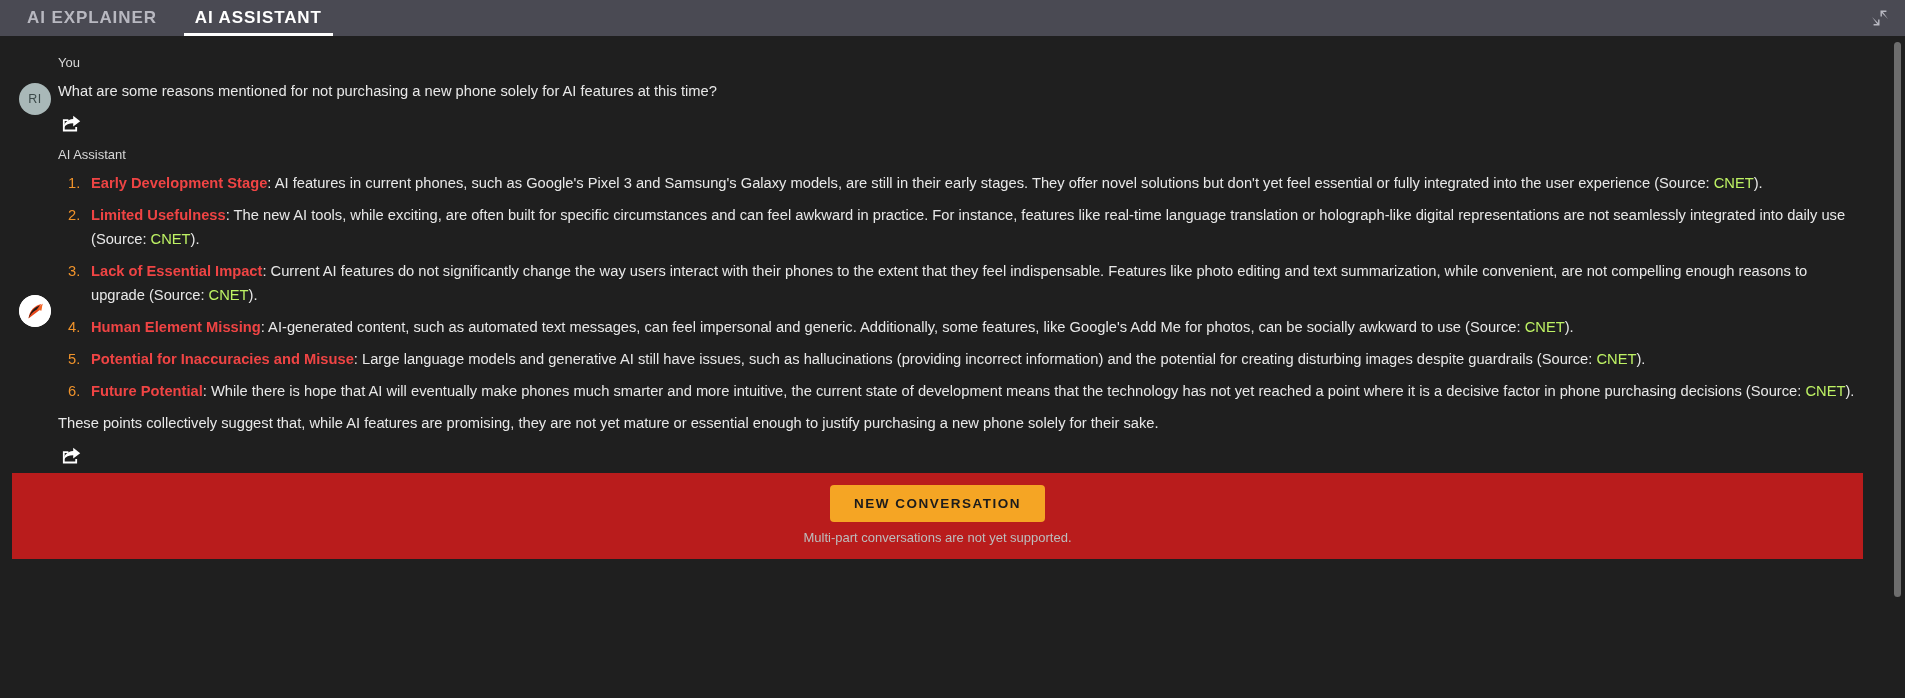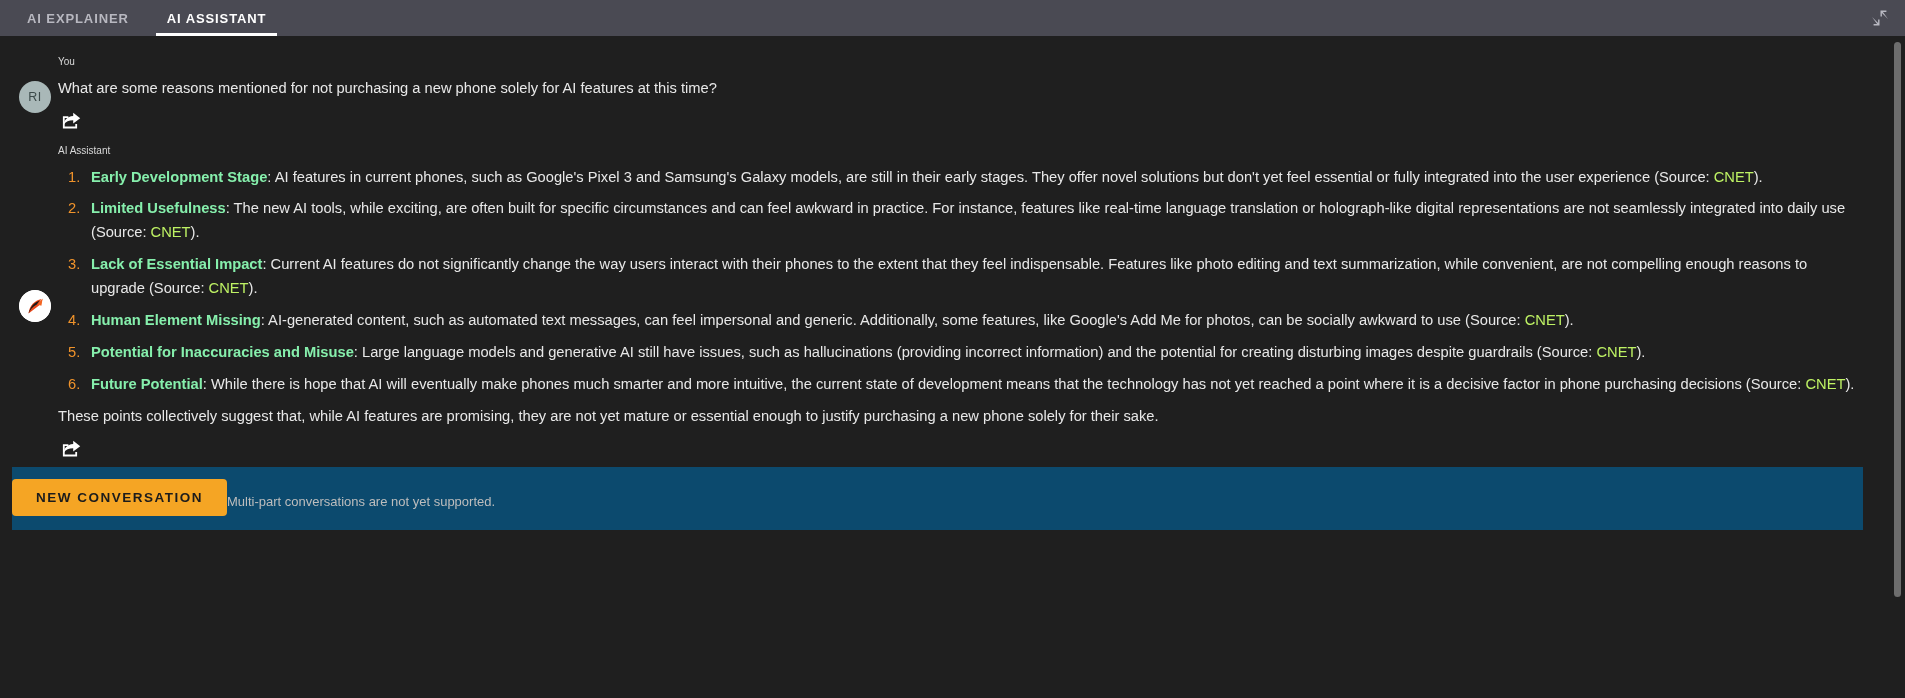--- a/index.html
+++ b/index.html
@@ -27,21 +27,21 @@
     background: #4a4a53;
     display: flex;
     align-items: stretch;
     position: relative;
     padding-left: 8px;
   }
   .tab {
     display: flex;
     align-items: center;
     padding: 0 19px;
-    font-size: 13px;
+    font-size: 17px;
     font-weight: bold;
     letter-spacing: 0.9px;
     color: #b8b8c0;
     cursor: pointer;
     position: relative;
     user-select: none;
   }
   .tab.active { color: #ffffff; }
   .tab.active::after {
     content: "";
@@ -101,21 +101,21 @@
     color: #3c4a4a;
     letter-spacing: 0.4px;
     overflow: hidden;
   }
   .avatar.user { background: #a9b8b8; }
   .avatar.bot  { background: #ffffff; }
 
   .body-col { flex: 1; min-width: 0; padding-right: 6px; }
 
   .sender {
-    font-size: 10px;
+    font-size: 13px;
     color: #d8d8d8;
     margin: 6px 0 10px 0;
     line-height: 1.1;
   }
   .text {
     font-size: 14.7px;
     line-height: 1.6;
     color: #e8e8e8;
   }
   .intro { margin-bottom: 12px; }
@@ -137,43 +137,43 @@
     color: #e8e8e8;
   }
   ol.reasons > li::before {
     content: counter(reason) ".";
     position: absolute;
     left: 10px;
     top: 0;
     color: #f0932b;
     font-size: 14.7px;
   }
-  .lead { font-weight: bold; color: #86efac; }
+  .lead { font-weight: bold; color: #ef4444; }
   .src-link { color: #bef264; text-decoration: none; cursor: pointer; }
 
   .share-row {
     padding: 8px 0 4px 0;
     display: flex;
   }
   .share-btn {
     width: 26px;
     height: 24px;
     display: flex;
     align-items: center;
     justify-content: center;
     cursor: pointer;
   }
 
   
   .footer {
     padding: 12px 0 14px 0;
     display: flex;
-    flex-direction: row;
-    align-items: center;
-    background: #0c4a6e;
+    flex-direction: column;
+    align-items: center;
+    background: #b91c1c;
   }
   .new-conv-btn {
     background: #f5a524;
     color: #1c1c1c;
     border: none;
     border-radius: 4px;
     font-family: "Liberation Sans", sans-serif;
     font-size: 13.5px;
     font-weight: bold;
     letter-spacing: 1.5px;

